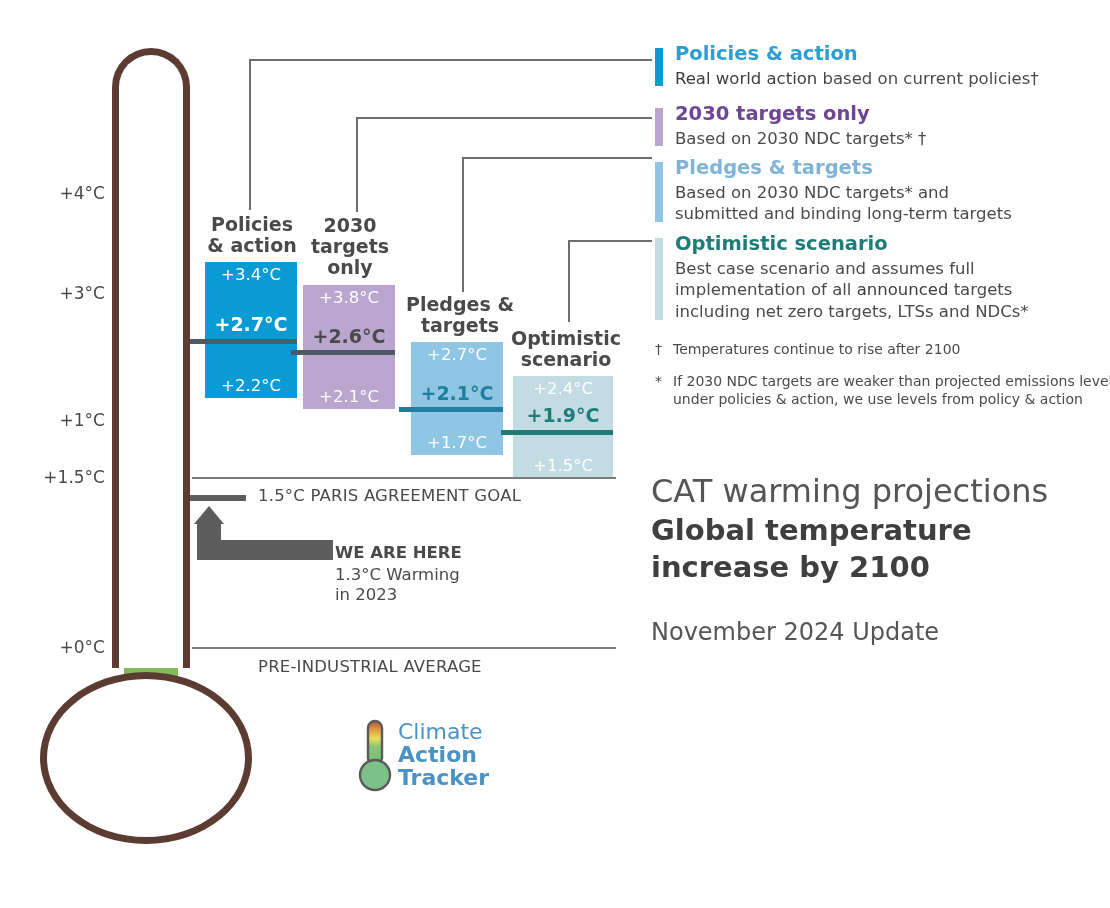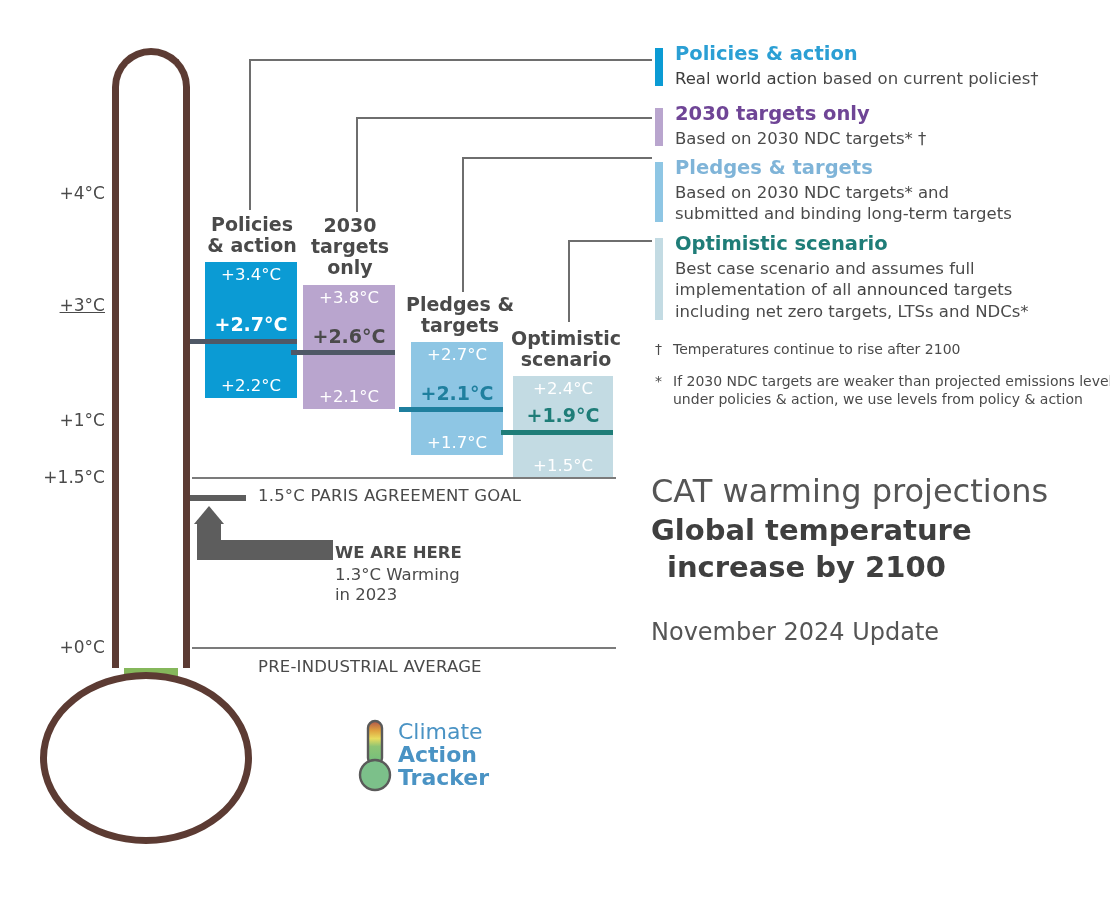--- a/index.html
+++ b/index.html
@@ -143,21 +143,21 @@
     <div class="bulb-text">
       <span>Global mean</span>
       <span>temperature</span>
       <span>increase</span>
       <span>by 2100</span>
     </div>
   </div>
 
   <div id="axis-labels" style="position: absolute; left: 0px; top: 0px; width: 112px; height: 728px;">
       <div class="axis-lab" style="left: 0px; width: 105px; top: 183.167px; position: absolute;">+4°C</div>
-      <div class="axis-lab" style="left: 0px; width: 105px; top: 295px; position: absolute; text-decoration: underline;">+3°C</div>
+      <div class="axis-lab" style="left: 0px; width: 105px; top: 283px; position: absolute;">+3°C</div>
       <div class="axis-lab" style="left: 0px; width: 105px; top: 409.833px; position: absolute;">+1°C</div>
       <div class="axis-lab" style="left: 0px; width: 105px; top: 466.5px; position: absolute;">+1.5°C</div>
       <div class="axis-lab" style="left: 0px; width: 105px; top: 636.5px; position: absolute;">+0°C</div>
     </div>
 
   <div id="connectors" style="position: absolute; left: 0px; top: 0px;">
       <div class="cn" style="left: 249px; top: 59px; width: 1.5px; height: 151px;"></div>
       <div class="cn" style="left: 249px; top: 59px; width: 403px; height: 1.5px;"></div>
       <div class="cn" style="left: 356px; top: 117px; width: 1.5px; height: 95px;"></div>
       <div class="cn" style="left: 356px; top: 117px; width: 296px; height: 1.5px;"></div>
@@ -259,21 +259,21 @@
         <span class="tx">Temperatures continue to rise after 2100</span>
       </div>
       <div class="fn" style="left: 655px; top: 372px; width: 440px; height: 34px;">
         <span class="mk">*</span>
         <span class="tx">If 2030 NDC targets are weaker than projected emissions levels<br>under policies &amp; action, we use levels from policy &amp; action</span>
       </div>
     </div>
 
   <div class="t1" style="left:651px;top:472px;">CAT warming projections</div>
   <div class="t2" style="left:651px;top:513px;">Global temperature</div>
-  <div class="t2" style="left:651px;top:550px;margin-left:16px;">increase by 2100</div>
+  <div class="t2" style="left:651px;top:550px;">increase by 2100</div>
   <div class="t3" style="left:651px;top:618px;">November 2024 Update</div>
 
   <div class="logo">
     <div class="logo-th">
       <svg width="34" height="76" viewBox="0 0 34 76">
         <defs>
           <linearGradient id="lg" x1="0" y1="0" x2="0" y2="1">
             <stop offset="0%" stop-color="#b2554a"></stop>
             <stop offset="22%" stop-color="#e0a33f"></stop>
             <stop offset="40%" stop-color="#e8dc5e"></stop>

